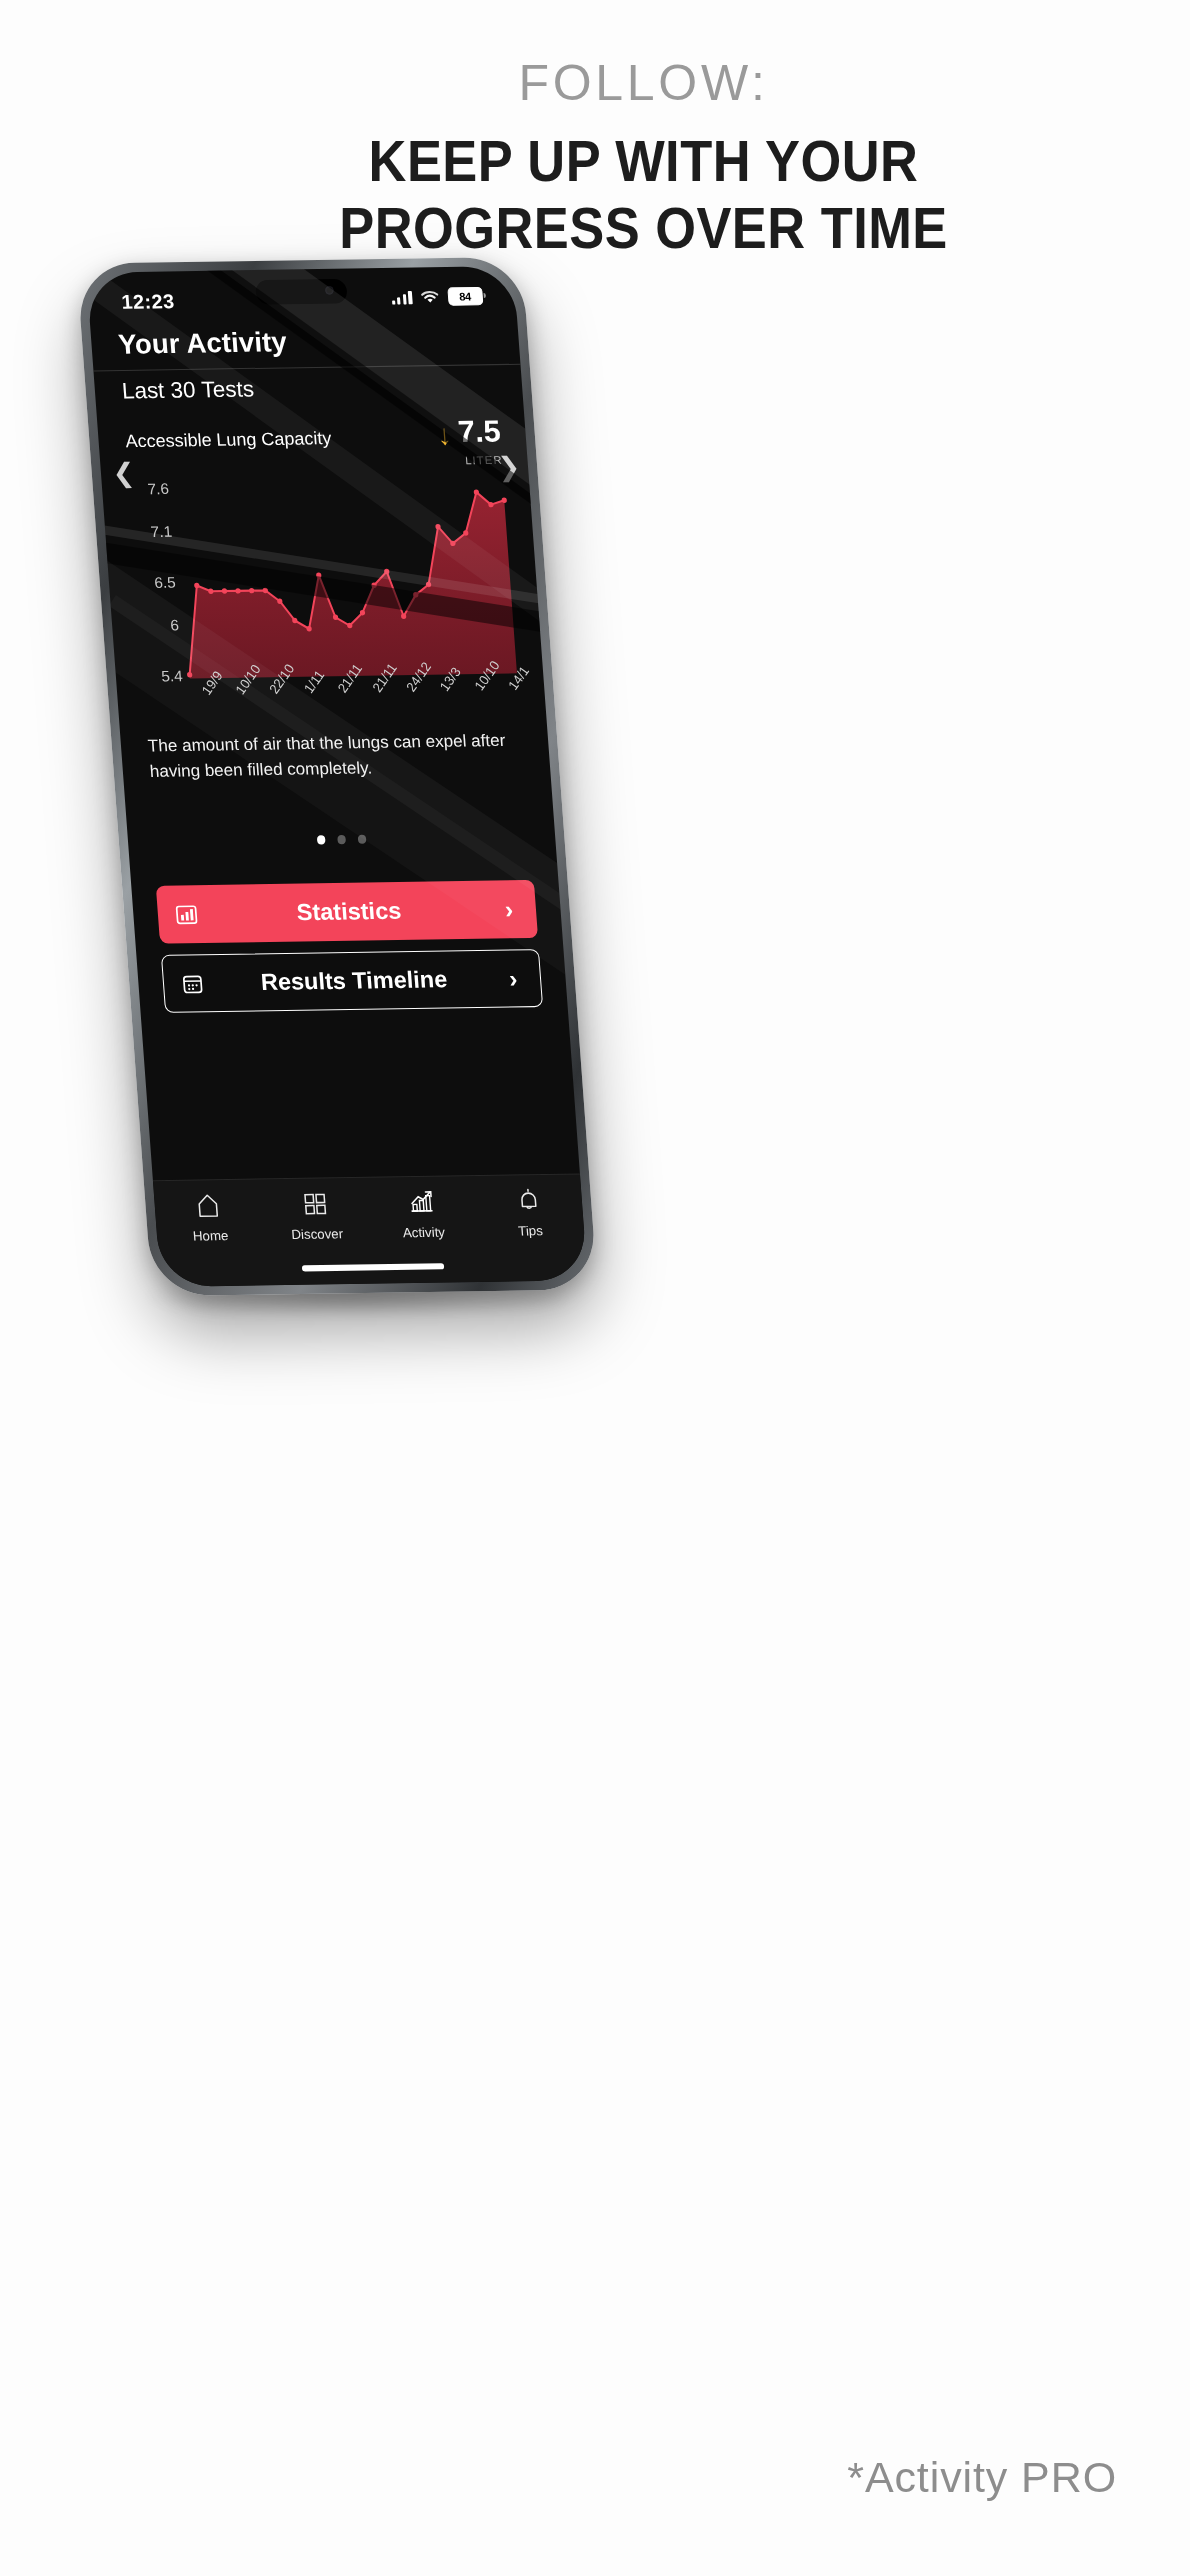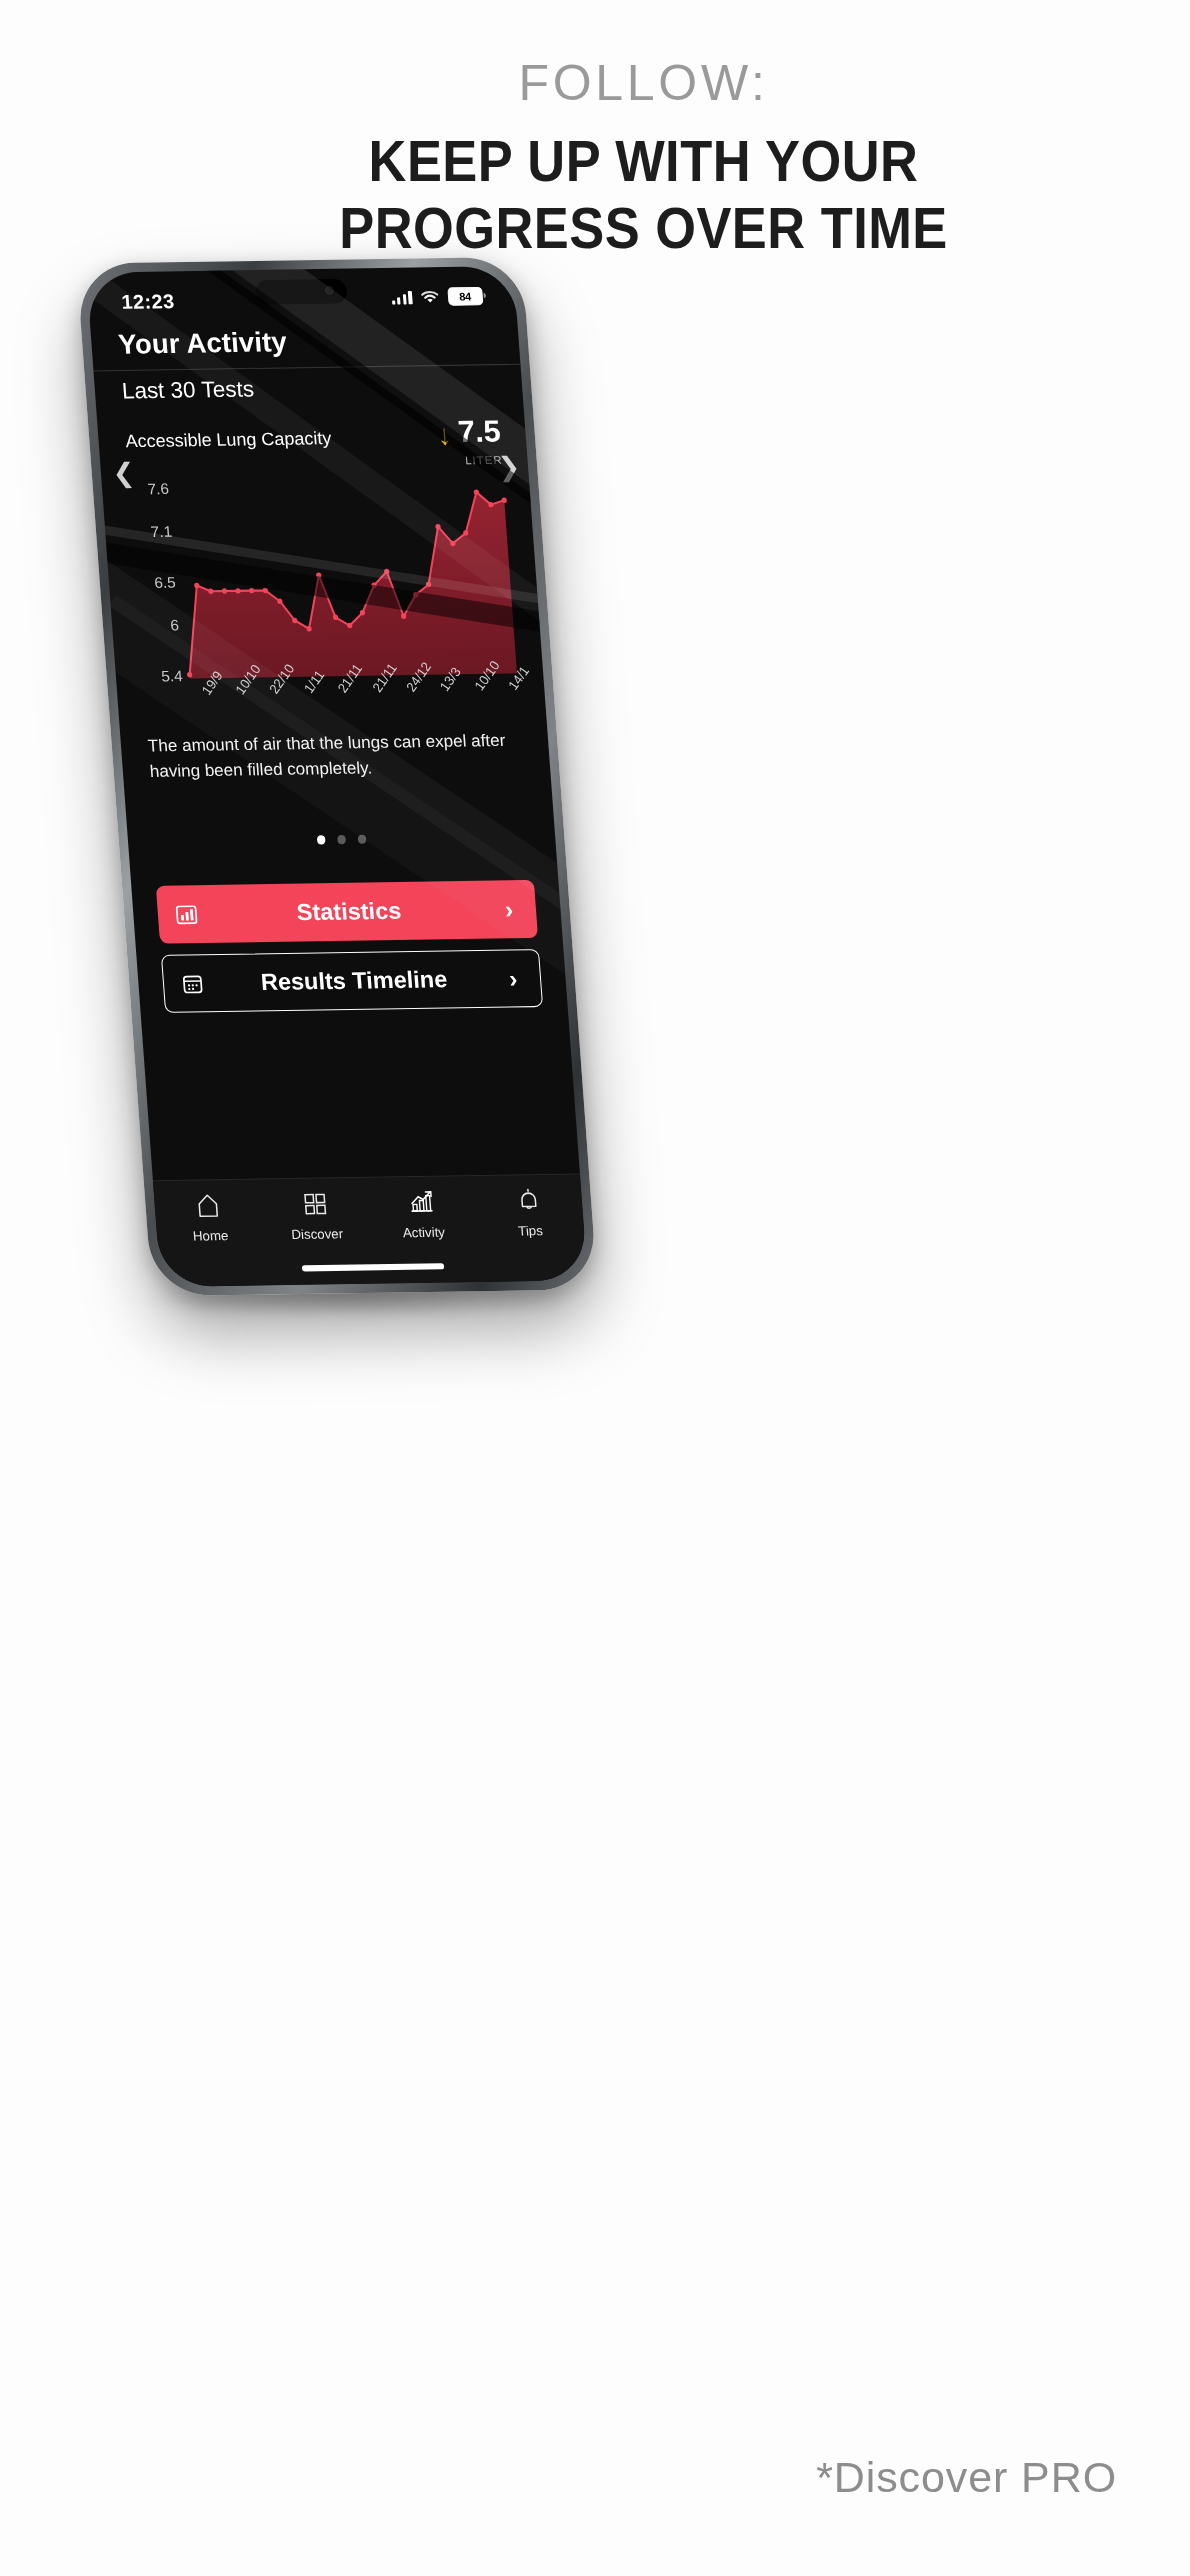--- a/index.html
+++ b/index.html
@@ -406,14 +406,14 @@
           <span class="g3"></span>
       <span class="g4"></span>
           <span class="g5"></span>
           <span class="g6"></span>
           <span class="g7"></span>
     </div>
   </div>
  </div>
 </div>
 
-<div class="footnote">*Discover PRO</div>
+<div class="footnote">*Activity PRO</div>
 
 
 </body></html>

